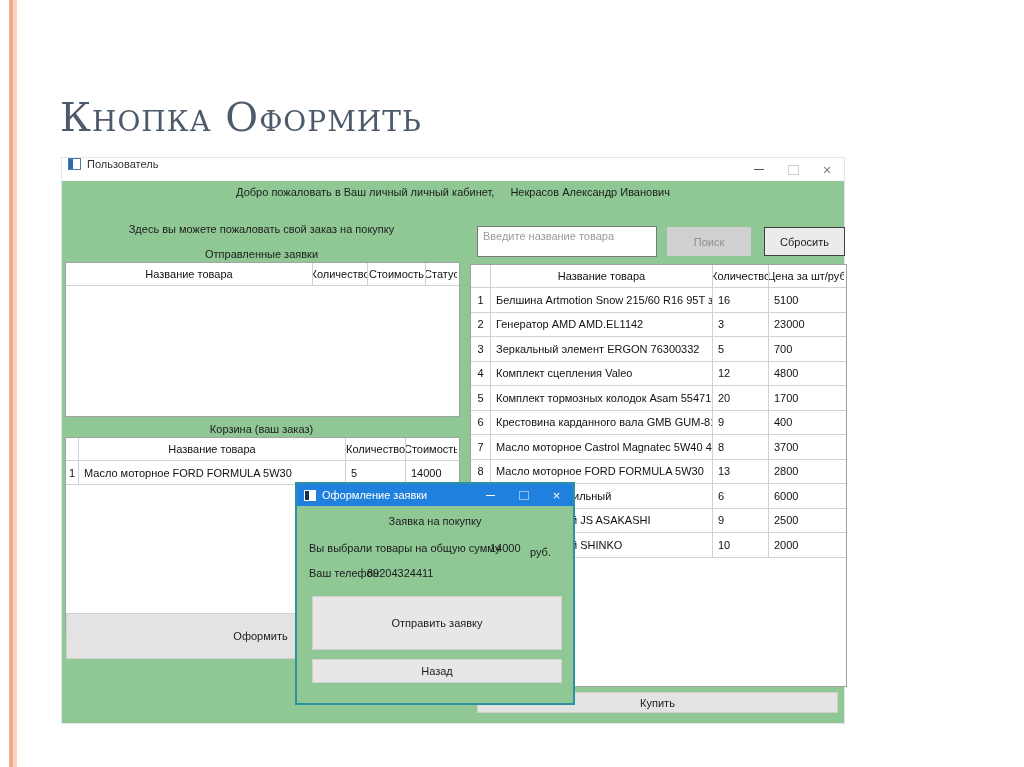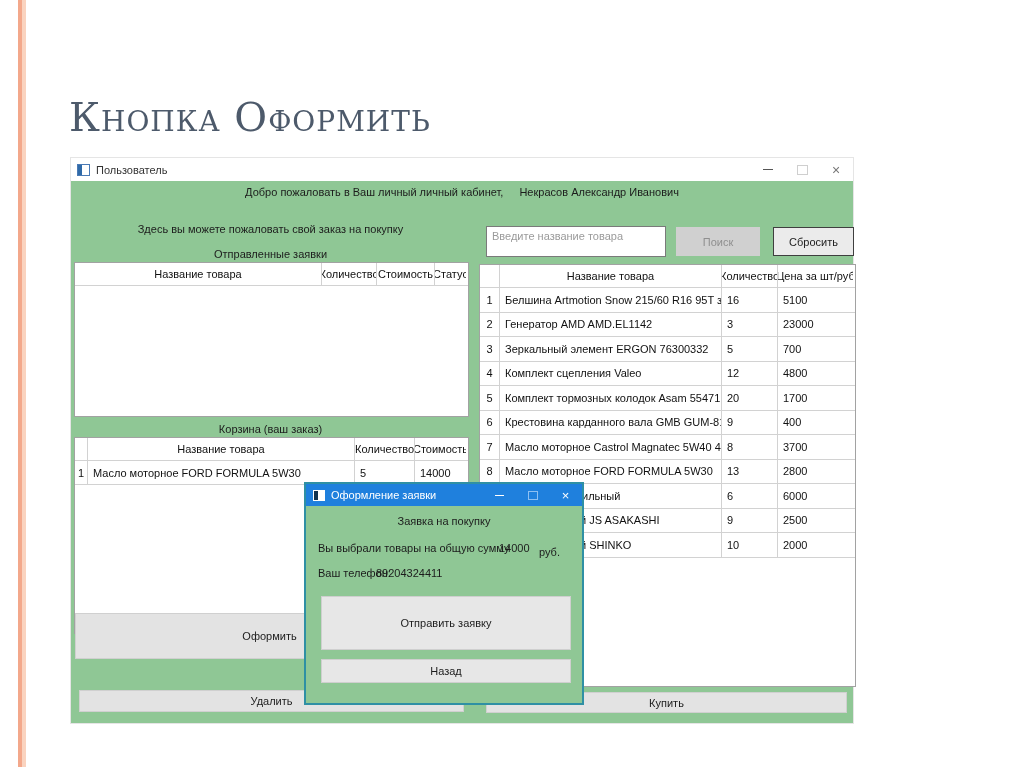--- a/index.html
+++ b/index.html
@@ -1,37 +1,37 @@
 <!DOCTYPE html>
 <html><head>
 <meta charset="utf-8">
 <style>
   html,body { margin:0; padding:0; background:#fff; }
   .slide { position:relative; width:889px; height:767px; background:#ffffff;
-           font-family:"Liberation Sans", sans-serif; overflow:hidden;margin-left:9px; }
+           font-family:"Liberation Sans", sans-serif; overflow:hidden; }
 
   
   .stripe { position:absolute; top:0; bottom:0; }
   .stripe.l1 { left:9px;   width:4px;  background:#f3a88b; }
   .stripe.l2 { left:13px;  width:4px;  background:#fad3bf; }
   .stripe.r1 { left:981px; width:8px;  background:#fcded0; }
   .stripe.r2 { left:996px; width:3px;  background:#f09066; }
   .stripe.r3 { left:999px; width:25px; background:#f8c9b4; }
   .circle { position:absolute; left:914px; top:641px; width:62px; height:62px;
             border-radius:50%; background:#f6873b; }
 
   .slide-title { position:absolute; left:60px; top:94px; margin:0;
             font-family:"DejaVu Serif", serif; font-weight:400;
             font-variant:small-caps; font-size:40px; letter-spacing:1px; color:#4d5a6b; }
 
   
   .window { position:absolute; left:62px; top:158px; width:782px; height:565px;
             box-shadow:0 0 0 1px rgba(0,0,0,0.10); background:#8fc795; }
   .titlebar { position:absolute; left:0; top:0; right:0; height:23px; background:#fff;
-              display:flex; align-items:center; }
+              display:flex; }
   .app-icon { position:relative; width:11px; height:10px; margin-left:6px;
               border:1px solid #4a7ab5; background:#fff; }
   .app-icon::before { content:""; position:absolute; left:0; top:0; width:4px; height:100%;
               background:#2f6aa8; }
   .titletext { margin-left:6px; font-size:11px; color:#333; }
   .win-controls { margin-left:auto; display:flex; height:100%; }
   .wbtn { width:34px; height:100%; display:flex; align-items:center; justify-content:center;
           font-size:14px; color:#777; }
   .glyph-min { width:10px; height:1px; background:#555; display:block; }
   .glyph-max { width:9px; height:8px; border:1px solid #cfcfcf; display:block; }
@@ -158,21 +158,20 @@
             <div class="trow">
               <div class="cell c-num">1</div>
               <div class="cell c-name t-left">Масло моторное FORD FORMULA 5W30</div>
               <div class="cell c-qty t-left">5</div>
               <div class="cell c-cost t-left">14000</div>
             </div>
           </div>
       </div>
 
       <div class="btn checkout">Оформить</div>
-      <div class="btn delete">Удалить</div>
 
 
       <textarea class="searchbox" placeholder="Введите название товара" style=""></textarea>
       <div class="btn search">Поиск</div>
       <div class="btn reset">Сбросить</div>
 
       <div class="tbl goods">
         <div class="thead">
           <div class="cell c-num"></div>
           <div class="cell c-name">Название товара</div>

